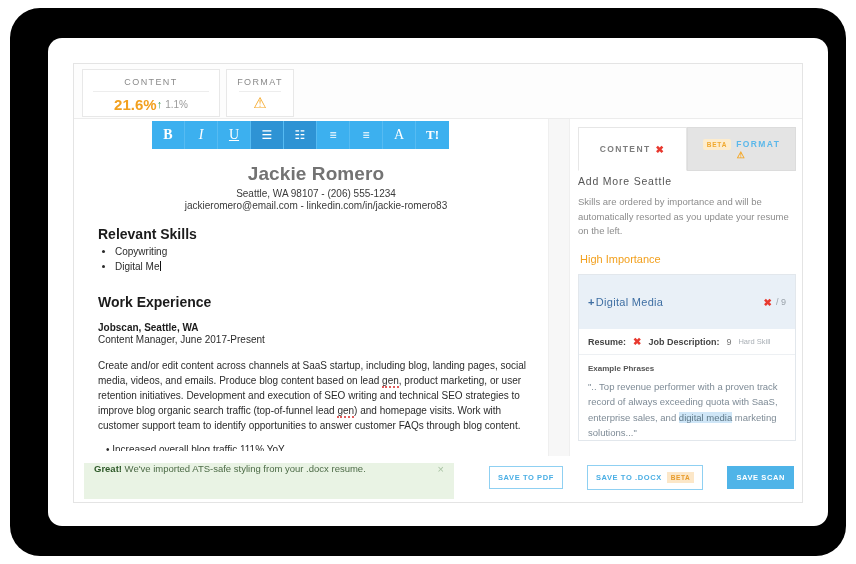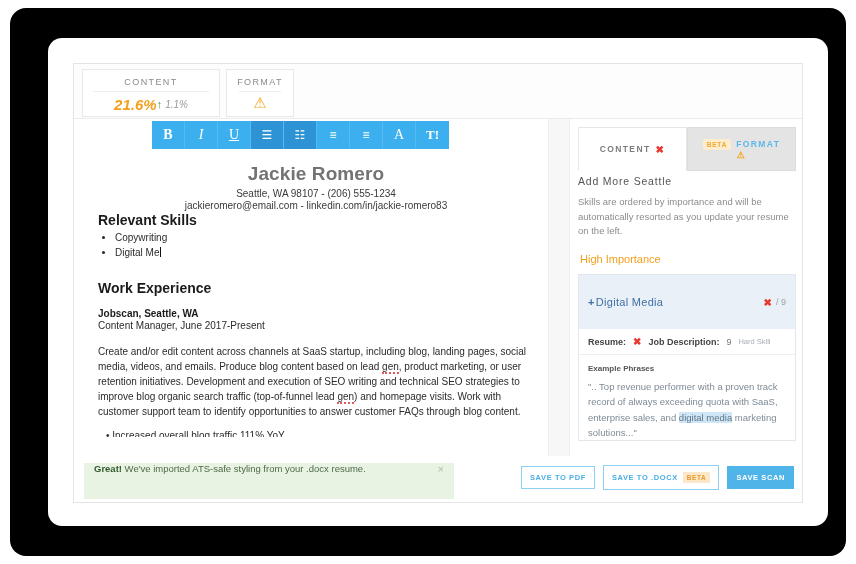--- a/index.html
+++ b/index.html
@@ -8,21 +8,21 @@
     width: 856px; height: 564px;
     background: #ffffff;
     font-family: "Liberation Sans", sans-serif;
     overflow: hidden;
   }
   #device {
     position: absolute;
     left: 10px; top: 8px;
     width: 836px; height: 548px;
     background: #000000;
-    border-radius: 16px;
+    border-radius: 30px;
   }
   #card {
     position: absolute;
     left: 38px; top: 30px;
     width: 780px; height: 488px;
     background: #ffffff;
     border-radius: 14px;
     overflow: hidden;
   }
   #inner {
@@ -50,21 +50,21 @@
   #score-content { left: 8px; width: 138px; height: 48px; }
   #score-format  { left: 152px; width: 68px; height: 48px; }
   .score-label {
     font-size: 9px; letter-spacing: 1.4px; color: #8a8a8a;
     padding-top: 7px; font-weight: 400;
   }
   .score-div { width: 86%; height: 1px; background: #ededed; margin: 4px auto 0; }
   .score-div.narrow { width: 64%; }
   .score-row {
     display: flex; align-items: center; justify-content: center;
-    gap: 0; padding-top: 4px; font-style: italic;
+    gap: 0; padding-top: 4px;
   }
   .score-pct { font-size: 15px; font-weight: bold; color: #f2a01e; }
   .delta { font-size: 10px; color: #9a9a9a; display: flex; align-items: center; gap: 3px; }
   .up-arrow { color: #3c9a4e; font-size: 11px; line-height: 1; }
   .warn-tri { font-size: 15px; color: #f5a623; line-height: 1; padding-top: 3px; display:block; }
 
   
   .main { position: absolute; left: 0; top: 55px; width: 730px; height: 385px; }
   .left-pane {
     position: absolute; left: 0; top: 0; width: 474px; height: 385px;
@@ -101,21 +101,21 @@
   .tb-btn.tt { font-family: "Liberation Serif", serif; font-size: 13px; font-weight: bold; }
 
   
   .resume { position: absolute; left: 0; top: 36px; width: 474px; height: 349px; padding: 0 14px 0 24px; }
   .r-name {
     text-align: center; font-size: 19px; font-weight: bold; color: #737373;
     margin-top: 8px; letter-spacing: .1px;
   }
   .r-contact { text-align: center; font-size: 10px; color: #3a3a3a; margin-top: 3px; }
   .r-contact2 { text-align: center; font-size: 10px; color: #3a3a3a; margin-top: 1px; }
-  .r-h2 { font-size: 14px; font-weight: bold; color: #1b1b1b; margin-top: 1px; }
+  .r-h2 { font-size: 14px; font-weight: bold; color: #1b1b1b; margin-top: 15px; }
   .r-ul { margin: 3px 0 0 0; padding-left: 17px; }
   .r-ul li { font-size: 10px; color: #2b2b2b; line-height: 1.45; }
   .caret { display:inline-block; width:1px; height:10px; background:#111; vertical-align:-1px; margin-left:1px; }
   .r-h2.work { margin-top: 20px; }
   .r-emp { font-size: 10px; font-weight: bold; color: #1b1b1b; margin-top: 12px; }
   .r-role { font-size: 10px; color: #2b2b2b; margin-top: 1px; }
   .r-para { font-size: 10px; color: #2b2b2b; line-height: 1.5; margin-top: 13px; text-align: left; }
   .sp { border-bottom: 2px dotted #e05c5c; }
   .r-bullet-cut {
     font-size: 10px; color: #2b2b2b; margin-top: 11px;
@@ -176,21 +176,21 @@
   
   .footer { position: absolute; left: 0; bottom: 0; width: 730px; height: 46px; background: #fff; }
   .toast {
     position: absolute; left: 10px; top: 7px; width: 370px; height: 36px;
     background: #e9f3e4; display: flex; align-items: flex-start;
     padding: 0 10px; justify-content: space-between;
   }
   .toast-txt { font-size: 9.5px; color: #4d6b47; }
   .toast-txt b { color: #2f5a2a; }
   .toast-x { color: #a9c3a4; font-size: 11px; cursor: pointer; }
-  .fbtns { position: absolute; right: 10px; top: 9px; display: flex; gap: 8px; align-items: center; }
+  .fbtns { position: absolute; right: 10px; top: 9px; display: flex; gap: 24px; align-items: center; }
   .fbtn {
     font-size: 7.5px; letter-spacing: .6px; font-weight: bold;
     padding: 6px 8px; cursor: pointer; display: flex; align-items: center; gap: 5px;
   }
   .fbtn.outline { border: 1px solid #8fd0f2; color: #4aaee4; background: #fff; }
   .fbtn.solid { background: #4fb4e8; color: #fff; border: 1px solid #4fb4e8; }
   .beta2 {
     background: #fce7c8; color: #e79b2a; font-size: 6.5px; font-weight: bold;
     padding: 2px 4px; letter-spacing: .6px;
   }

